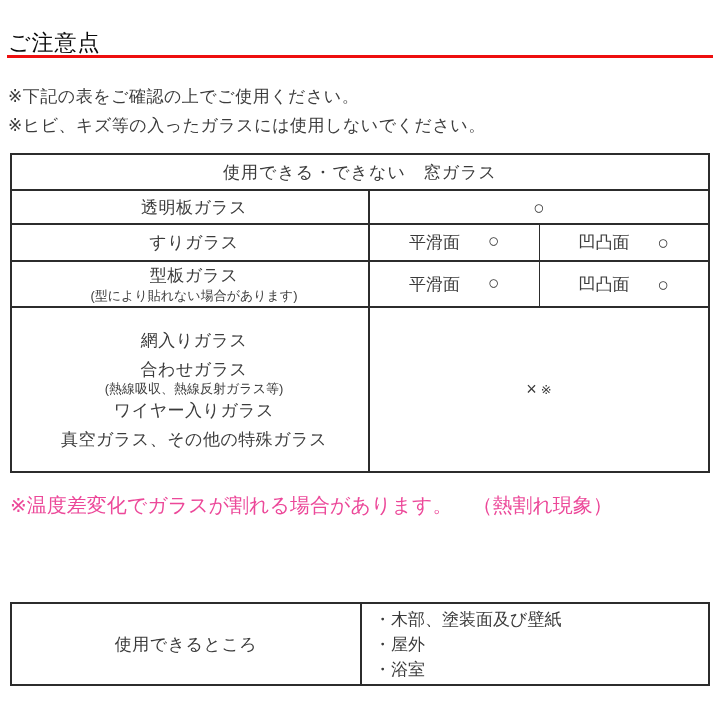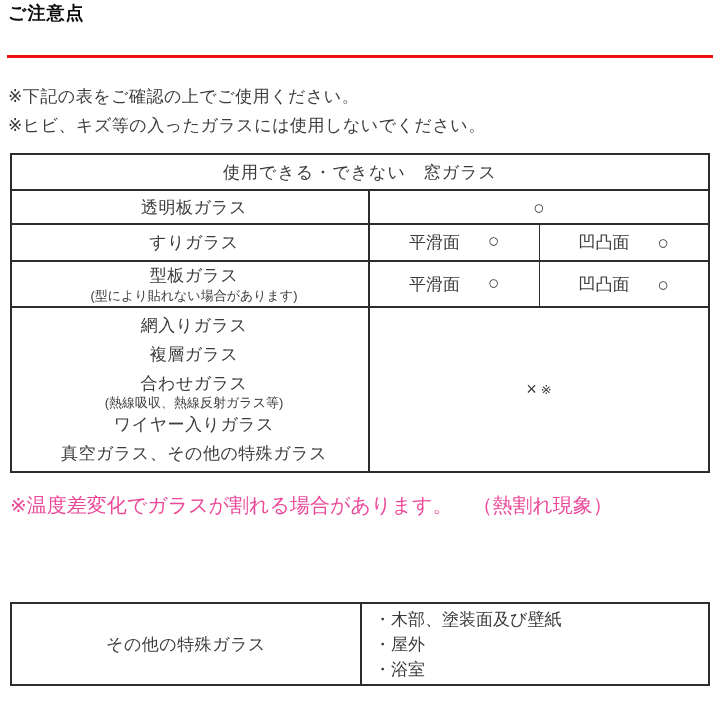--- a/index.html
+++ b/index.html
@@ -1,19 +1,19 @@
 <!DOCTYPE html>
 <html><head>
 <meta charset="utf-8">
 <style>
   html,body{margin:0;padding:0;background:#ffffff;}
   body{width:720px;height:720px;font-family:"Liberation Sans","DejaVu Sans",sans-serif;color:#3b3b3b;}
   .page{position:relative;width:720px;height:720px;background:#fff;overflow:hidden;}
 
-  .title{position:absolute;left:8px;top:1px;font-size:18px;font-weight:bold;color:#0a0a0a;letter-spacing:1px;}
+  .title{position:absolute;left:8px;top:28px;font-size:22px;font-weight:normal;color:#0a0a0a;letter-spacing:1px;}
   .rule{position:absolute;left:7px;top:55px;width:706px;height:3px;}
 
   .notes{position:absolute;left:8px;top:82px;font-size:17px;line-height:29px;color:#3c3c3c;letter-spacing:0.5px;}
 
   
   .tbl{position:absolute;left:10px;width:700px;border:2px solid #2c2c2c;box-sizing:border-box;background:#fff;}
   .main{top:153px;height:320px;display:flex;flex-direction:column;}
   .thead{height:36px;border-bottom:2px solid #2c2c2c;box-sizing:border-box;display:flex;align-items:center;justify-content:center;font-size:17px;letter-spacing:1px;}
   .trow{display:flex;border-bottom:2px solid #2c2c2c;box-sizing:border-box;padding-left:8px;}
   .r1{height:34px;}
@@ -94,38 +94,37 @@
         <div class="half">
           <span>凹凸面</span>
           <span class="circle">○</span>
         </div>
       </div>
     </div>
 
     <div class="trow r4">
       <div class="lcell col glass-list">
         <div class="g-item">網入りガラス</div>
-        <div class="g-item">複層ガラス</div>
         <div class="g-item">合わせガラス</div>
         <div class="g-item small">(熱線吸収、熱線反射ガラス等)</div>
         <div class="g-item">ワイヤー入りガラス</div>
         <div class="g-item">真空ガラス、その他の特殊ガラス</div>
       </div>
       <div class="rcell center">
         <span class="cross">×</span>
         <span class="cross-note">※</span>
       </div>
     </div>
   </div>
 
   <div class="footnote">※温度差変化でガラスが割れる場合があります。　（熱割れ現象）</div>
 
 
   <div class="tbl simple t3">
-    <div class="lcell">その他の特殊ガラス</div>
+    <div class="lcell">使用できるところ</div>
     <div class="rcell bullets">
       <div>・木部、塗装面及び壁紙</div>
       <div>・屋外</div>
       <div>・浴室</div>
     </div>
   </div>
 
 </div>
 
 </body></html>

